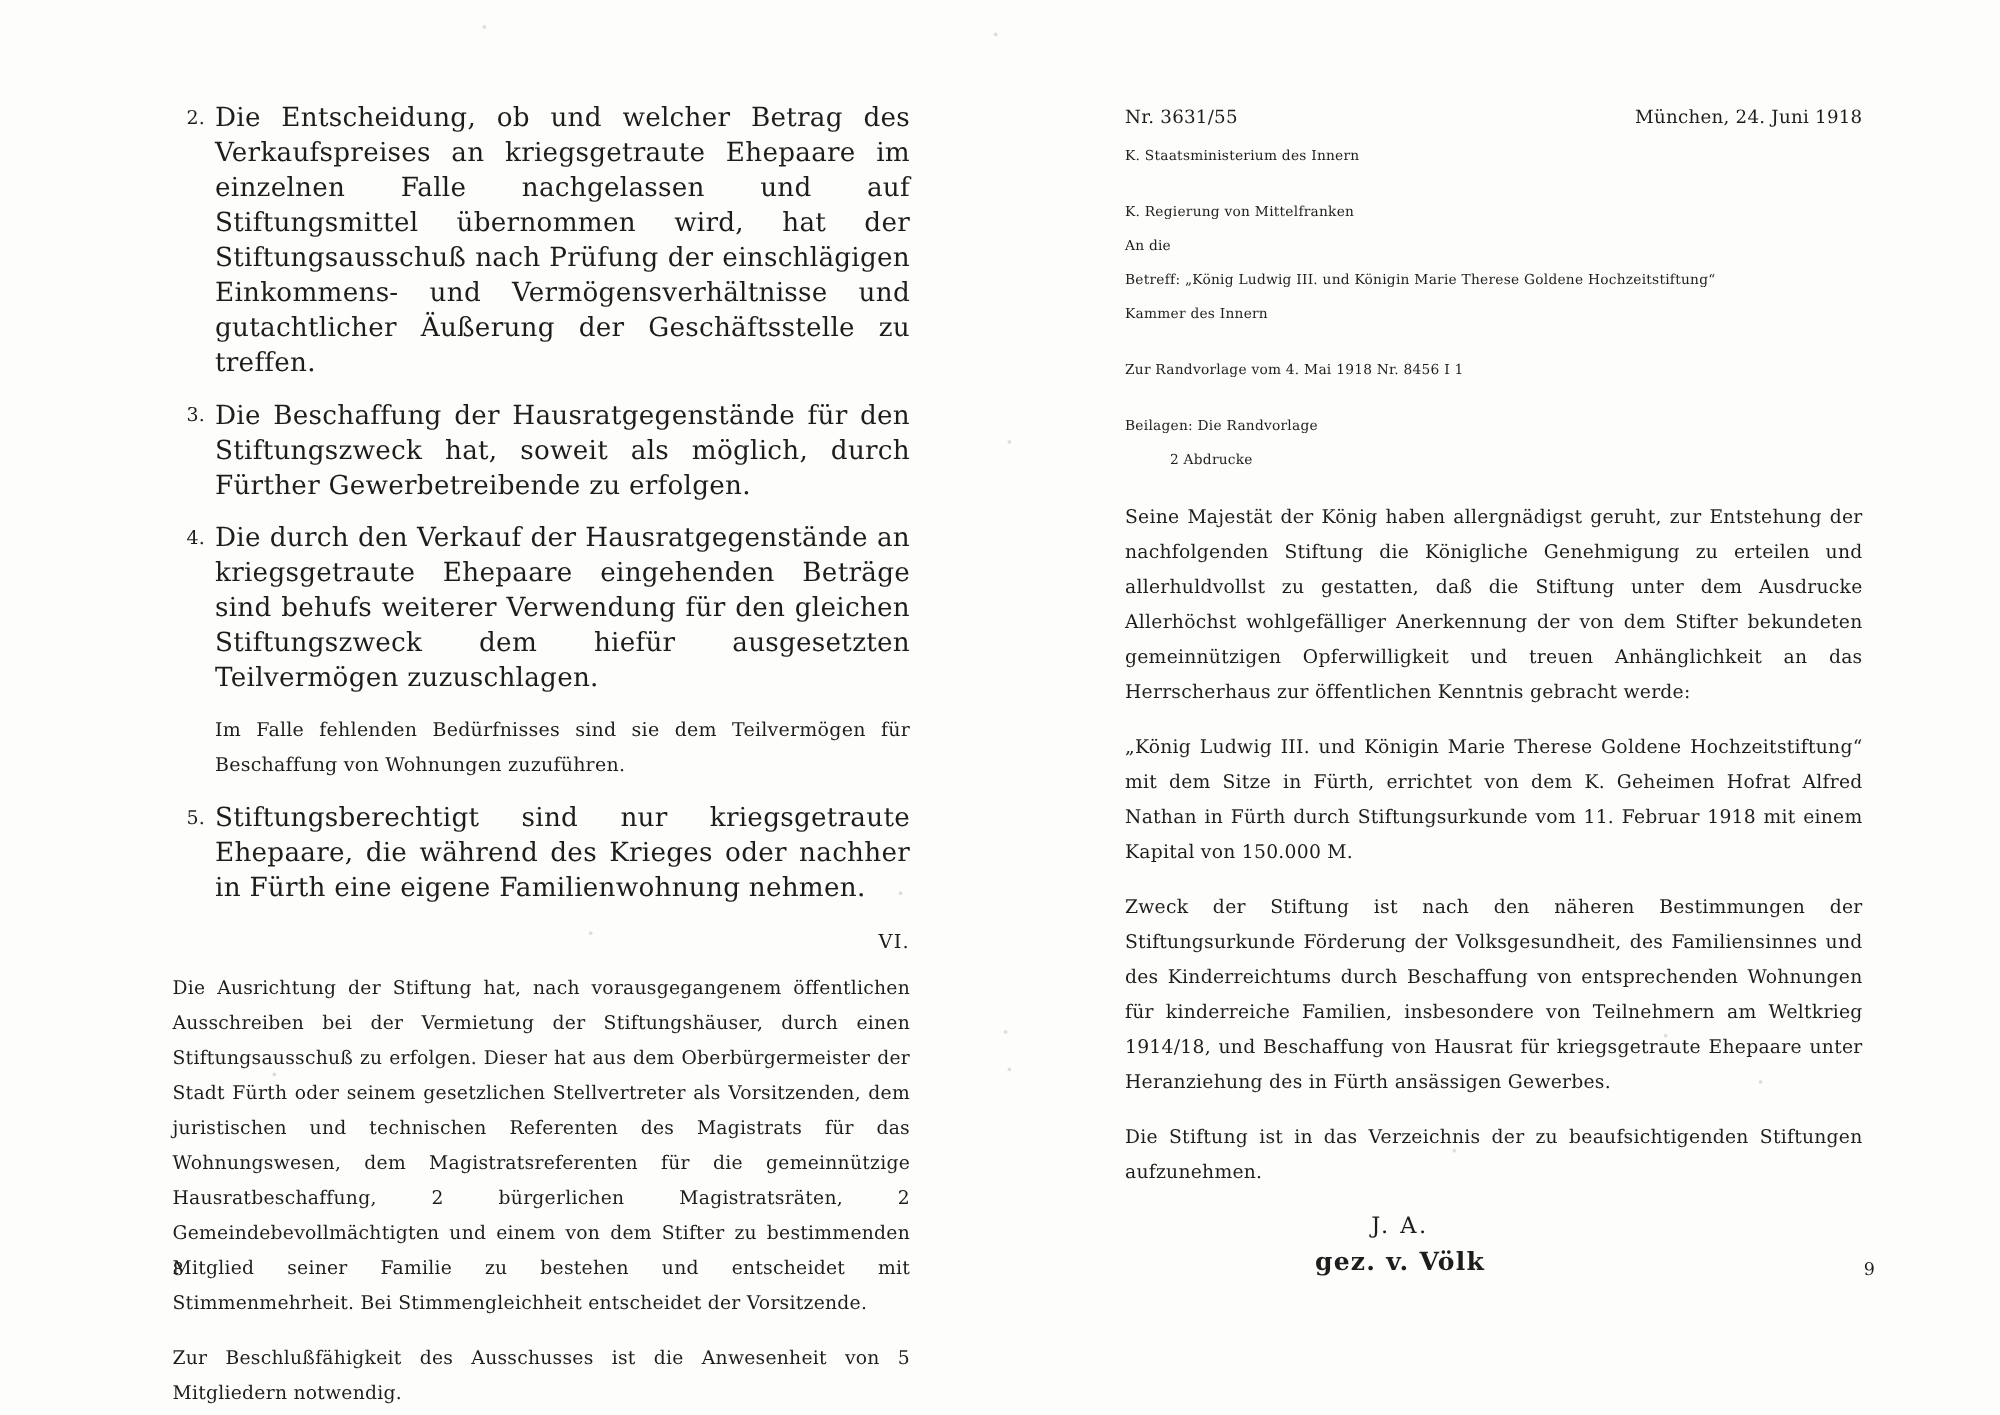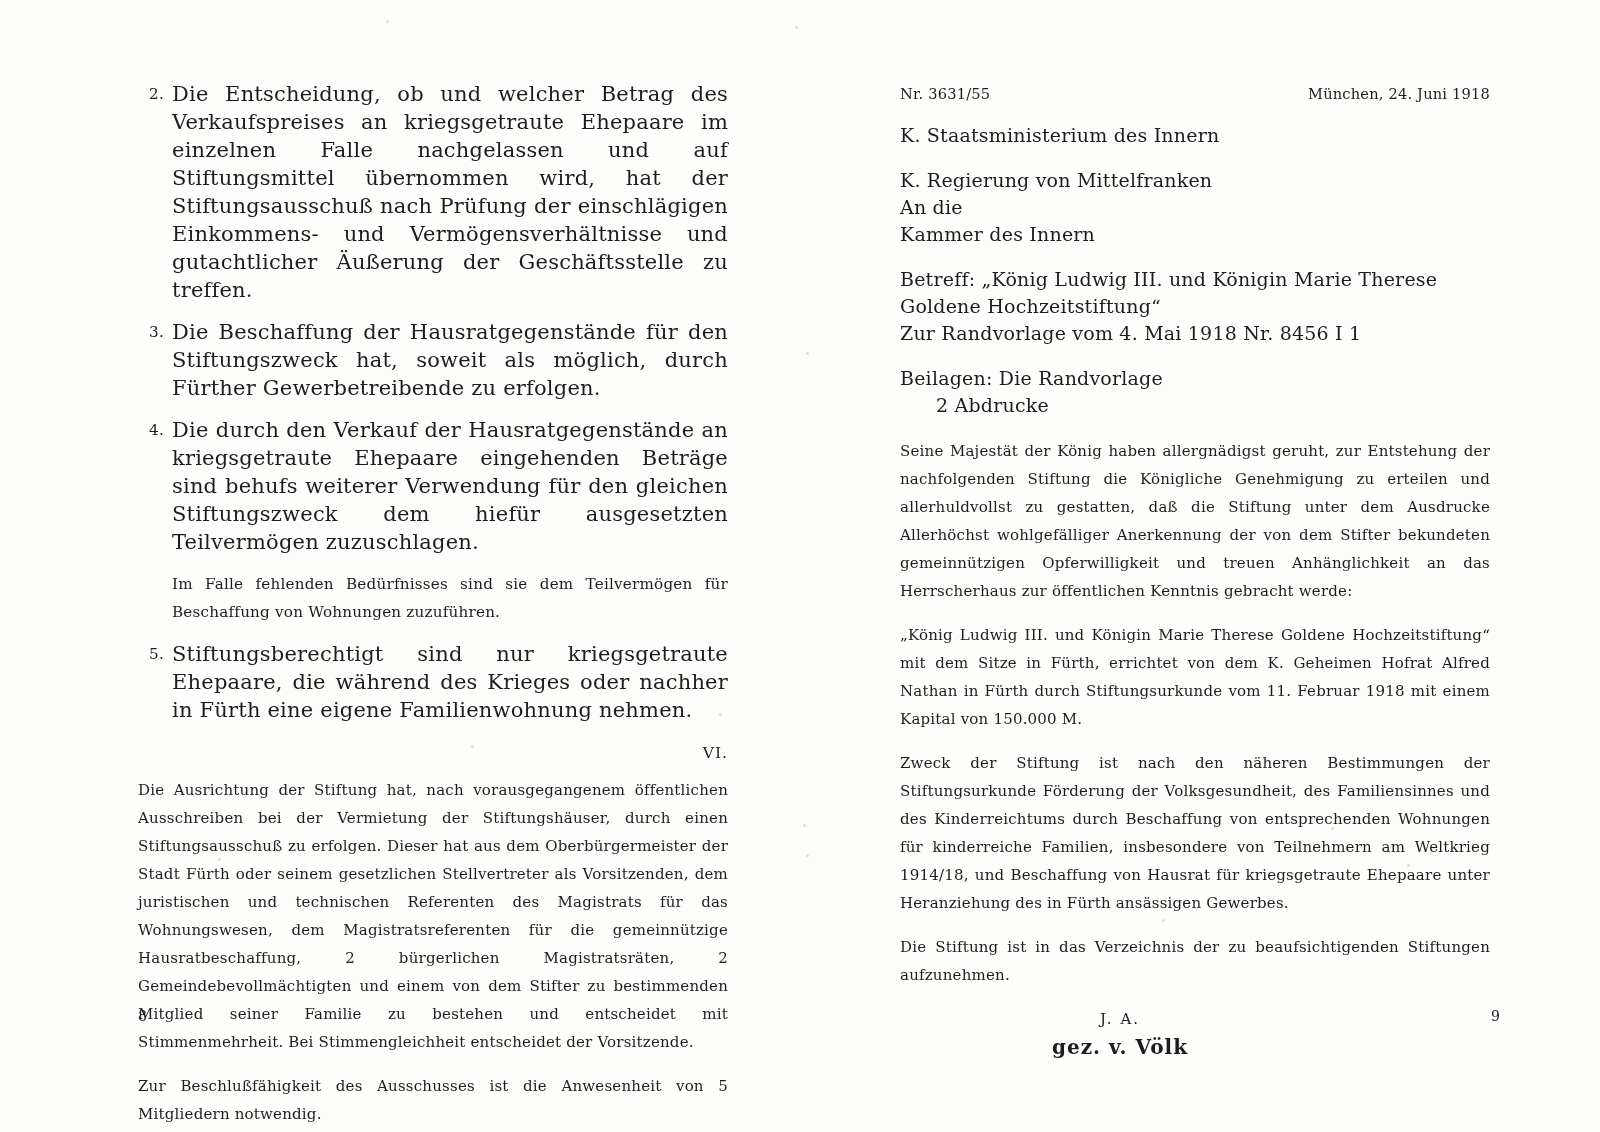--- a/index.html
+++ b/index.html
@@ -98,31 +98,31 @@
   .folio-right { right: 100px; }
 
   
   .hdr-row {
     display: flex;
     justify-content: space-between;
     font-size: 14.6px;
     line-height: 27px;
   }
   .hdr-line {
-    font-size: 19px;
+    font-size: 11px;
     line-height: 27px;
   }
   .blk { margin-bottom: 18px; }
-  .blk-tight { margin-bottom: 15px; }
+  .blk-tight { margin-bottom: 4px; }
   .sub-indent { margin-left: 36px; }
   .sig-right {
     text-align: center;
     margin-right: 150px;
   }
-  .sig-right .l1 { font-size: 15px; line-height: 28px; letter-spacing: 2px; }
+  .sig-right .l1 { font-size: 18px; line-height: 28px; letter-spacing: 2px; }
   .sig-right .l2 { font-size: 20px; line-height: 28px; letter-spacing: 1px; font-weight: bold; }
 </style>
 </head>
 <body>
 
 <div class="scan">
 
   <div class="speck" style="left:386px;top:20px;width:3px;height:3px;"></div>
   <div class="speck" style="left:795px;top:26px;width:3px;height:3px;"></div>
   <div class="speck" style="left:806px;top:352px;width:3px;height:3px;"></div>
@@ -179,23 +179,23 @@
     <div class="col fraktur">
 
       <div class="hdr-row blk-tight">
         <div>Nr. 3631/55</div>
         <div>München, 24. Juni 1918</div>
       </div>
       <div class="hdr-line blk">K. Staatsministerium des Innern</div>
 
       <div class="hdr-line">K. Regierung von Mittelfranken</div>
       <div class="hdr-line">An die</div>
+      <div class="hdr-line">Betreff: „König Ludwig III. und Königin Marie Therese Goldene Hochzeitstiftung“</div>
+
       <div class="hdr-line blk">Kammer des Innern</div>
-
-      <div class="hdr-line">Betreff: „König Ludwig III. und Königin Marie Therese Goldene Hochzeitstiftung“</div>
       <div class="hdr-line blk">Zur Randvorlage vom 4. Mai 1918 Nr. 8456 I 1</div>
 
       <div class="hdr-line">Beilagen: Die Randvorlage</div>
       <div class="hdr-line sub-indent blk">2 Abdrucke</div>
 
       <p class="body">Seine Majestät der König haben allergnädigst geruht, zur Entstehung der nachfolgenden Stiftung die Königliche Genehmigung zu erteilen und allerhuldvollst zu gestatten, daß die Stiftung unter dem Ausdrucke Allerhöchst wohlgefälliger Anerkennung der von dem Stifter bekundeten gemeinnützigen Opferwilligkeit und treuen Anhänglichkeit an das Herrscherhaus zur öffentlichen Kenntnis gebracht werde:</p>
       <p class="body">„König Ludwig III. und Königin Marie Therese Goldene Hochzeitstiftung“ mit dem Sitze in Fürth, errichtet von dem K. Geheimen Hofrat Alfred Nathan in Fürth durch Stiftungsurkunde vom 11. Februar 1918 mit einem Kapital von 150.000 M.</p>
       <p class="body">Zweck der Stiftung ist nach den näheren Bestimmungen der Stiftungsurkunde Förderung der Volksgesundheit, des Familiensinnes und des Kinderreichtums durch Beschaffung von entsprechenden Wohnungen für kinderreiche Familien, insbesondere von Teilnehmern am Weltkrieg 1914/18, und Beschaffung von Hausrat für kriegsgetraute Ehepaare unter Heranziehung des in Fürth ansässigen Gewerbes.</p>
       <p class="body">Die Stiftung ist in das Verzeichnis der zu beaufsichtigenden Stiftungen aufzunehmen.</p>
 

